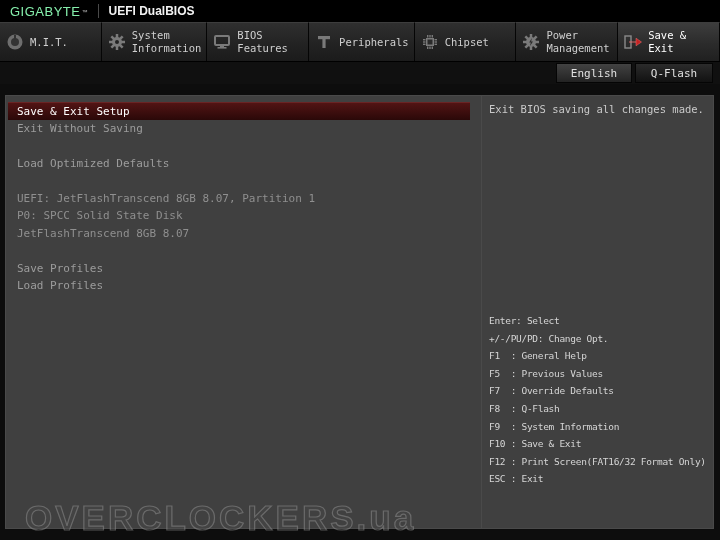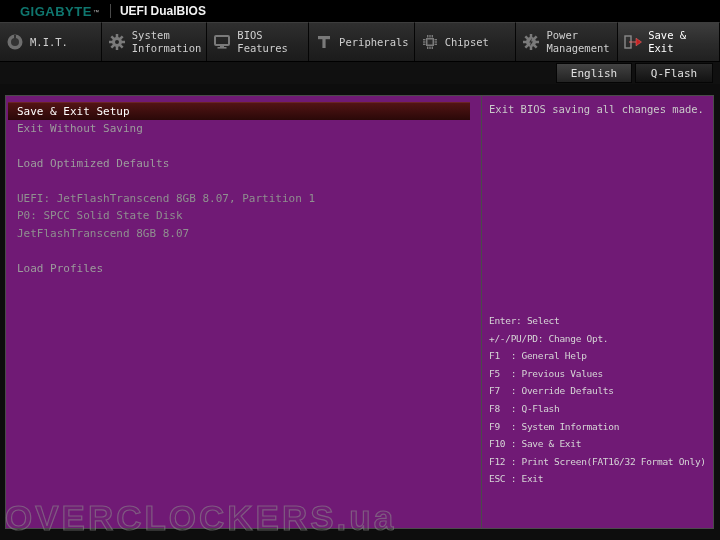--- a/index.html
+++ b/index.html
@@ -3,22 +3,22 @@
 <meta charset="utf-8">
 <style>
   * { margin:0; padding:0; box-sizing:border-box; }
   html,body { width:720px; height:540px; background:#0d0d0d; overflow:hidden; }
   body { font-family:"DejaVu Sans Mono", monospace; position:relative; }
   .screen { position:absolute; inset:0; width:720px; height:540px; background:#0d0d0d; }
 
   
   .topbar { position:absolute; left:0; top:0; width:720px; height:22px; background:#000;
             display:flex; align-items:center; }
-  .brand { font-family:"Liberation Sans", sans-serif; font-weight:bold; font-size:13px;
-           color:#0f766e; letter-spacing:0.5px; padding-left:20px; }
+  .brand { font-family:"Liberation Sans", sans-serif; font-weight:normal; font-size:13px;
+           color:#86efac; letter-spacing:0.5px; padding-left:10px; }
   .brand-tm { font-family:"Liberation Sans", sans-serif; font-size:6px; color:#bbb;
               vertical-align:top; padding:1px 2px 0 1px; }
   .topbar-sep { width:1px; height:14px; background:#4a4a4a; margin:0 9px; }
   .product { font-family:"Liberation Sans", sans-serif; font-weight:bold; font-size:12px; color:#f2f2f2; }
 
   
   .tabbar { position:absolute; left:0; top:22px; width:720px; height:40px; display:flex;
             background:#1b1b1b; border-bottom:1px solid #000; }
   .tab { flex:1 1 0; display:flex; align-items:center; gap:5px; padding:0 5px;
          background:linear-gradient(180deg,#2f2f2f 0%,#232323 55%,#1b1b1b 100%);
@@ -30,21 +30,21 @@
 
   
   .subbar { position:absolute; left:0; top:62px; width:720px; height:22px; background:#101010; }
   .bbtn { position:absolute; top:1px; height:20px; display:flex; align-items:center; justify-content:center;
           font-size:11px; color:#e0e0e0; border:1px solid #050505; cursor:pointer; }
   .btn-english { right:88px; width:76px; background:linear-gradient(180deg,#424242,#232323); }
   .btn-qflash  { right:7px;  width:78px; background:linear-gradient(180deg,#2b2b2b,#121212); }
 
   
   .content { position:absolute; left:5px; top:95px; width:709px; height:434px;
-             border:1px solid #4a4a4a; background:#701a75; }
+             border:1px solid #4a4a4a; background:#404040; }
   .left-pane { position:absolute; left:0; top:0; width:475px; height:100%; padding-top:6px; }
   .right-pane { position:absolute; left:475px; top:0; right:0; height:100%;
                 border-left:1px solid #4a4a4a; }
 
   .row { height:17.5px; line-height:17.5px; font-size:11px; color:#9c9c9c;
          padding-left:9px; margin-left:2px; white-space:pre; cursor:pointer; }
   .row.sel { background:linear-gradient(180deg,#521414 0%,#3a0d0d 60%,#2a0808 100%);
              color:#ffffff; margin-right:11px; border-top:1px solid #6b2424; }
   .row.header { color:#b4b4b4; cursor:default; }
   .row.dim { color:#8f8f8f; }
@@ -54,21 +54,21 @@
   .keys { position:absolute; left:7px; right:2px; top:216px; }
   .key-line { height:17.6px; line-height:17.6px; font-size:9.5px; letter-spacing:-0.3px;
               color:#d6d6d6; white-space:pre; overflow:hidden; }
 
   
   .watermark { position:absolute; left:5px; top:498px; z-index:20;
                font-family:"Liberation Sans", sans-serif; font-weight:bold;
                font-size:35px; letter-spacing:3px;
                color:rgba(120,120,120,0.07);
                -webkit-text-stroke:1.2px rgba(140,140,140,0.55);
-               pointer-events:none; }
+               pointer-events:none;padding-left:20px; }
 </style>
 </head>
 <body>
 
 <div class="screen">
 
   <div class="topbar">
     <span class="brand">GIGABYTE</span>
       <span class="brand-tm">™</span>
     <span class="topbar-sep"></span>
@@ -173,20 +173,21 @@
     <div class="left-pane">
       <div class="row sel">Save &amp; Exit Setup</div>
       <div class="row">Exit Without Saving</div>
       <div class="spacer"></div>
       <div class="row">Load Optimized Defaults</div>
       <div class="spacer"></div>
       <div class="row dim">UEFI: JetFlashTranscend 8GB 8.07, Partition 1</div>
       <div class="row dim">P0: SPCC Solid State Disk</div>
       <div class="row dim">JetFlashTranscend 8GB 8.07</div>
       <div class="spacer"></div>
+      <div class="row">Save Profiles</div>
       <div class="row">Load Profiles</div>
     </div>
 
     <div class="right-pane">
       <div class="desc">Exit BIOS saving all changes made.</div>
       <div class="keys">
         <div class="key-line">Enter: Select</div>
         <div class="key-line">+/-/PU/PD: Change Opt.</div>
         <div class="key-line">F1  : General Help</div>
         <div class="key-line">F5  : Previous Values</div>

